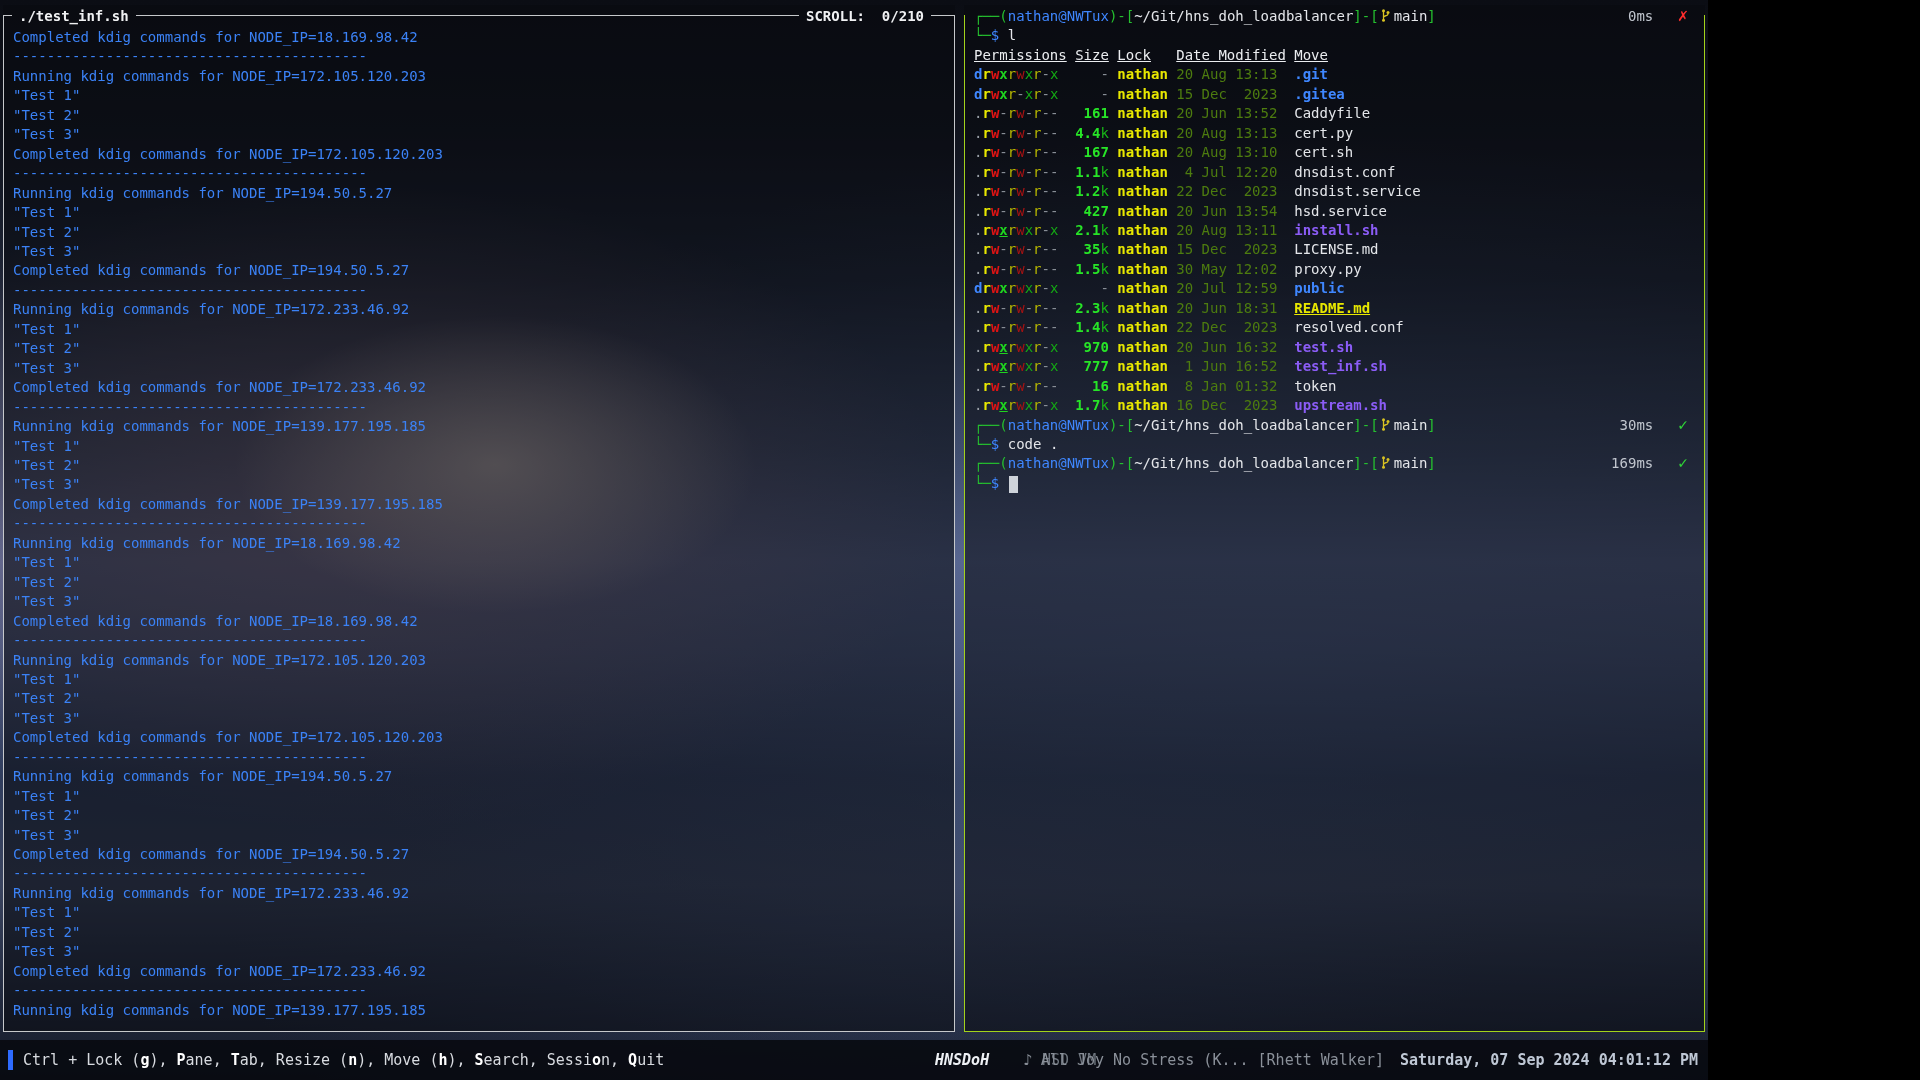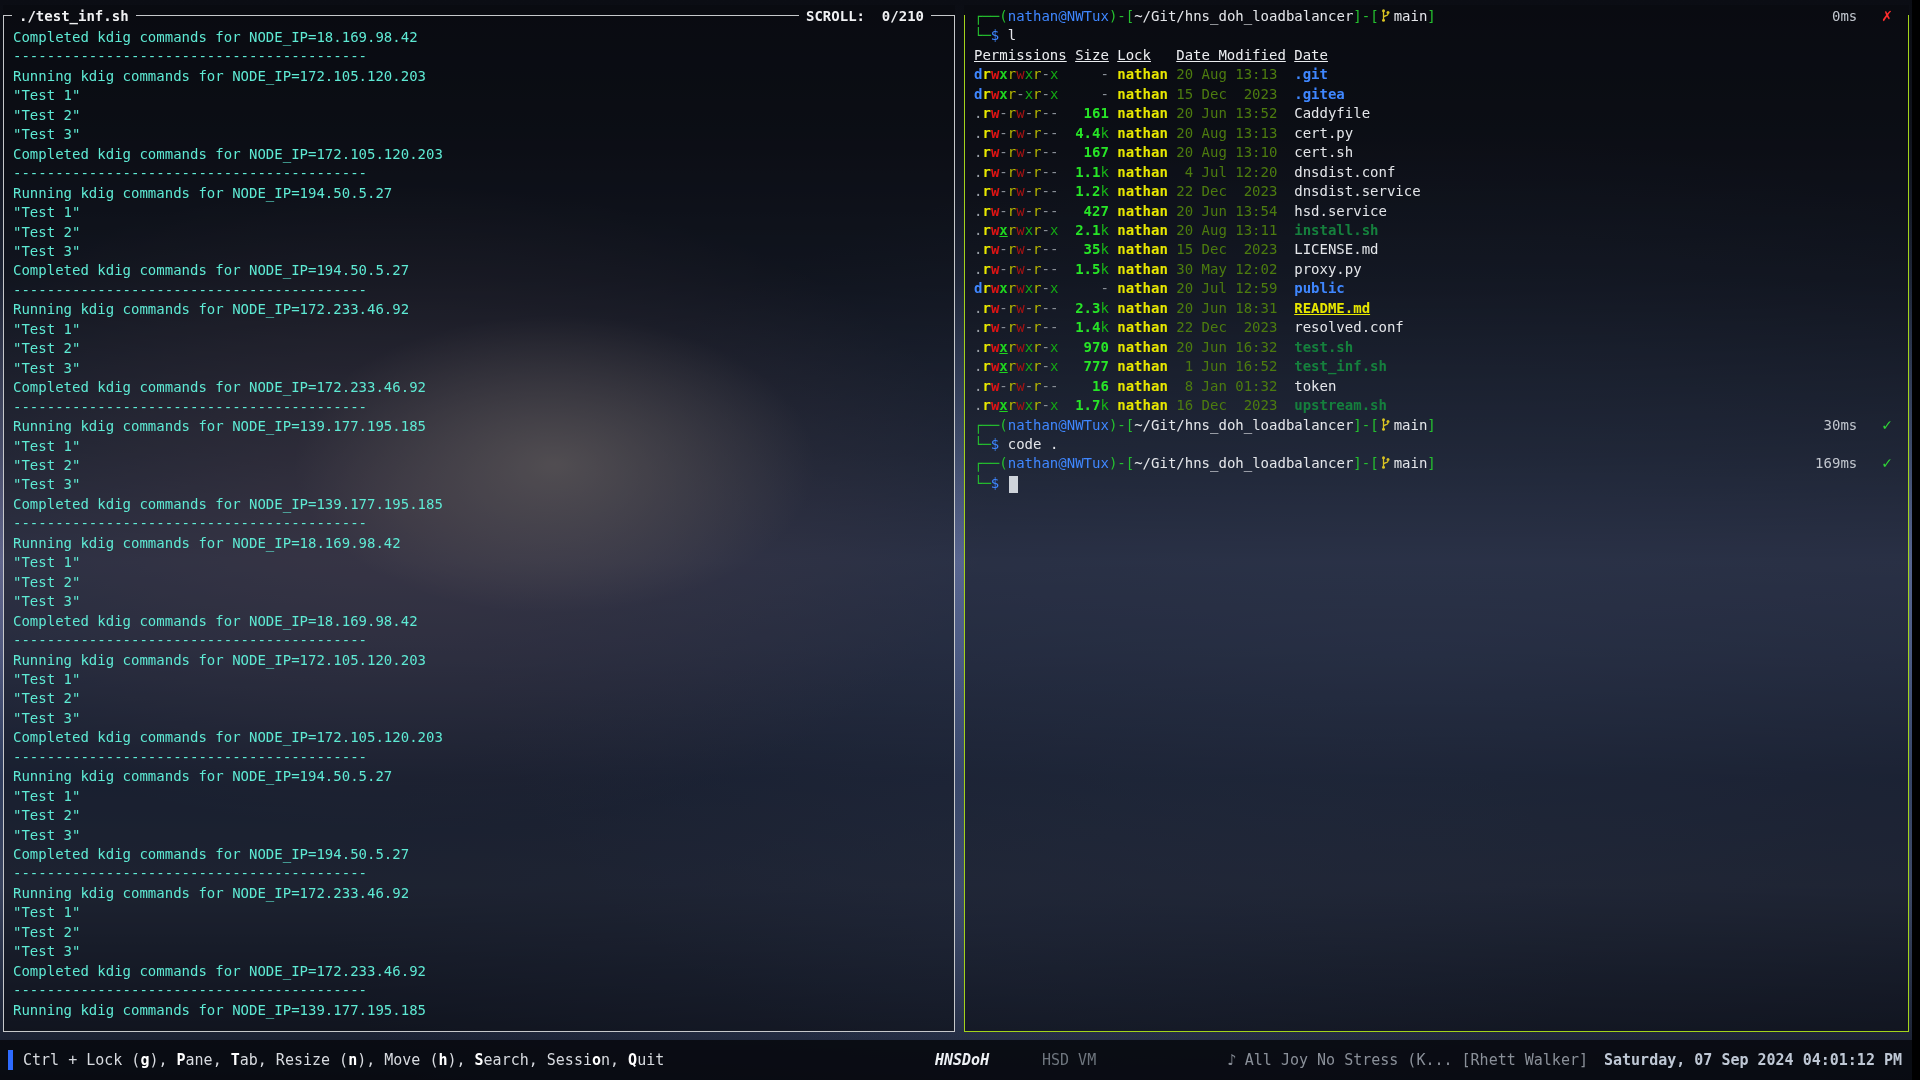--- a/index.html
+++ b/index.html
@@ -1,19 +1,19 @@
 <!DOCTYPE html>
 <html><head>
 <meta charset="utf-8">
 <style>
   * { margin:0; padding:0; box-sizing:border-box; }
   html,body { width:1920px; height:1080px; background:#000; overflow:hidden; }
   body { font-family:"DejaVu Sans Mono", monospace; font-size:14px; }
 
-  .screen { position:relative; width:1912px; height:1080px; overflow:hidden; }
+  .screen { position:relative; width:1708px; height:1080px; overflow:hidden; }
 
   
   .wallpaper { position:absolute; inset:0;
     background:
       radial-gradient(420px 240px at 29% 43%, rgba(238,222,210,0.60), rgba(238,222,210,0) 62%),
       radial-gradient(950px 520px at 21% 47%, rgba(188,140,152,0.38), rgba(188,140,152,0) 62%),
       radial-gradient(1300px 720px at 74% 60%, rgba(98,124,176,0.28), rgba(98,124,176,0) 72%),
       radial-gradient(900px 420px at 50% 86%, rgba(70,86,126,0.30), rgba(70,86,126,0) 70%),
       linear-gradient(180deg, #0b0d14 0%, #10131d 12%, #1d2435 26%, #3a4664 42%, #55618a 52%, #4a577e 60%, #303d5d 72%, #3a445f 82%, #232b40 92%, #141927 100%);
   }
@@ -27,21 +27,21 @@
   .pane-top .edge  { width:9px;  height:1px; background:var(--bc); flex:none; }
   .pane-top .edge2 { width:24px; height:1px; background:var(--bc); flex:none; }
   .pane-top .grow  { flex:1; height:1px; background:var(--bc); }
   .ptitle { padding:0 7px; font-weight:bold; white-space:pre; color:var(--tc); }
   .pscroll { padding:0 7px; font-weight:bold; white-space:pre; color:var(--tc); }
 
   .pane-left  { --bc:#c6c8cb; --tc:#f0f1f3; width:952px; flex:none; }
   .pane-right { --bc:#a3d31b; --tc:#b9ea20; flex:1; }
 
   .pane-body { flex:1; overflow:hidden; padding:2px 6px 0 10px; }
-  .tline { line-height:19.45px; white-space:pre; color:#5eead4; }
+  .tline { line-height:19.45px; white-space:pre; color:#3b82f6; }
 
   .row { display:flex; line-height:19.45px; white-space:pre; align-items:flex-end; }
   .pg  { color:#25c02f; }
   .pb  { color:#3f87ff; }
   .pw2 { color:#e4e6ea; }
   .metric { margin-left:auto; padding-right:10px; color:#c2c7cf; display:flex; align-items:center; }
   .metric .st { margin-left:24px; font-family:"DejaVu Sans", sans-serif; font-weight:bold; }
   .st.ok   { color:#2fd437; }
   .st.fail { color:#ff2d2d; }
   .cursor { display:inline-block; width:9px; height:17px; background:#ced3da; vertical-align:middle; margin-left:1px; }
@@ -60,21 +60,21 @@
   .pW{color:#e01414;font-weight:bold} .pw{color:#a81212}
   .pX{color:#1fd41f;font-weight:bold} .px{color:#14a814}
   .pD{color:#3f87ff;font-weight:bold}
   .pdot{color:#9aa0a8} .pdash{color:#888e96}
   .pXu{text-decoration:underline}
   .szn{color:#27e527;font-weight:bold} .szu{color:#17b317} .szdash{color:#888e96}
   .usr{color:#e8e800;font-weight:bold}
   .dt{color:#4d7c0f}
   .n-file{color:#e4e6ea}
   .n-dir{color:#3f87ff;font-weight:bold}
-  .n-exec{color:#15803d;font-weight:bold}
+  .n-exec{color:#8b5cf6;font-weight:bold}
   .n-readme{color:#e8e800;font-weight:bold;text-decoration:underline}
 
   .branch-icon { margin:0 3px 0 1px; vertical-align:-2px; }
 
   
   .statusbar { position:absolute; left:0; right:0; bottom:0; height:40px;
     background:rgba(9,11,17,0.93); display:flex; align-items:center; font-size:15px; color:#d8dbe0; }
   .bar-ind { width:5px; height:20px; background:#2e6bff; margin:0 10px 0 8px; flex:none; }
   .hints { white-space:pre; }
   .hints .hb { font-weight:bold; color:#ffffff; }
@@ -158,21 +158,21 @@
 
     <section class="pane pane-right">
       <div class="pane-body" id="right-content">
           <div class="row"><span><span class="pg">┌──(</span><span class="pb">nathan@NWTux</span><span class="pg">)-[</span><span class="pw2">~/Git/hns_doh_loadbalancer</span><span class="pg">]-[</span><svg width="11" height="15" viewBox="0 0 11 15" class="branch-icon">
                 <path d="M3.5 4 V11 M3.5 9.5 C3.5 7 8 8.5 8 6" stroke="#d9c322" fill="none" stroke-width="1.3"></path>
                 <circle cx="3.5" cy="2.8" r="1.5" fill="#d9c322"></circle>
                 <circle cx="3.5" cy="12.2" r="1.5" fill="#d9c322"></circle>
                 <circle cx="8" cy="4.6" r="1.5" fill="#d9c322"></circle>
               </svg><span class="pw2">main</span><span class="pg">]</span></span><span class="metric"><span class="mtime">0ms</span><span class="st fail">✗</span></span></div>
           <div class="row"><span class="pg">└─</span><span class="pb">$</span><span class="pw2"> </span><span class="pw2">l</span></div>
-          <div class="lsrow lshead"><span class="c-perm">Permissions</span><span class="c-size">Size</span><span class="c-user">Lock</span><span class="c-date">Date Modified</span><span class="c-name">Date</span></div>
+          <div class="lsrow lshead"><span class="c-perm">Permissions</span><span class="c-size">Size</span><span class="c-user">Lock</span><span class="c-date">Date Modified</span><span class="c-name">Move</span></div>
           <div class="lsrow"><span class="c-perm"><span class="pD">d</span><span class="pR">r</span><span class="pW">w</span><span class="pX">x</span><span class="pr">r</span><span class="pw">w</span><span class="px">x</span><span class="pr">r</span><span class="pdash">-</span><span class="px">x</span></span><span class="c-size"><span class="szdash">-</span></span><span class="c-user usr">nathan</span><span class="c-date dt">20 Aug 13:13</span><span class="c-name n-dir">.git</span></div>
           <div class="lsrow"><span class="c-perm"><span class="pD">d</span><span class="pR">r</span><span class="pW">w</span><span class="pX">x</span><span class="pr">r</span><span class="pdash">-</span><span class="px">x</span><span class="pr">r</span><span class="pdash">-</span><span class="px">x</span></span><span class="c-size"><span class="szdash">-</span></span><span class="c-user usr">nathan</span><span class="c-date dt">15 Dec  2023</span><span class="c-name n-dir">.gitea</span></div>
           <div class="lsrow"><span class="c-perm"><span class="pdot">.</span><span class="pR">r</span><span class="pW">w</span><span class="pdash">-</span><span class="pr">r</span><span class="pw">w</span><span class="pdash">-</span><span class="pr">r</span><span class="pdash">-</span><span class="pdash">-</span></span><span class="c-size"><span class="szn">161</span></span><span class="c-user usr">nathan</span><span class="c-date dt">20 Jun 13:52</span><span class="c-name n-file">Caddyfile</span></div>
           <div class="lsrow"><span class="c-perm"><span class="pdot">.</span><span class="pR">r</span><span class="pW">w</span><span class="pdash">-</span><span class="pr">r</span><span class="pw">w</span><span class="pdash">-</span><span class="pr">r</span><span class="pdash">-</span><span class="pdash">-</span></span><span class="c-size"><span class="szn">4.4</span><span class="szu">k</span></span><span class="c-user usr">nathan</span><span class="c-date dt">20 Aug 13:13</span><span class="c-name n-file">cert.py</span></div>
           <div class="lsrow"><span class="c-perm"><span class="pdot">.</span><span class="pR">r</span><span class="pW">w</span><span class="pdash">-</span><span class="pr">r</span><span class="pw">w</span><span class="pdash">-</span><span class="pr">r</span><span class="pdash">-</span><span class="pdash">-</span></span><span class="c-size"><span class="szn">167</span></span><span class="c-user usr">nathan</span><span class="c-date dt">20 Aug 13:10</span><span class="c-name n-file">cert.sh</span></div>
           <div class="lsrow"><span class="c-perm"><span class="pdot">.</span><span class="pR">r</span><span class="pW">w</span><span class="pdash">-</span><span class="pr">r</span><span class="pw">w</span><span class="pdash">-</span><span class="pr">r</span><span class="pdash">-</span><span class="pdash">-</span></span><span class="c-size"><span class="szn">1.1</span><span class="szu">k</span></span><span class="c-user usr">nathan</span><span class="c-date dt"> 4 Jul 12:20</span><span class="c-name n-file">dnsdist.conf</span></div>
           <div class="lsrow"><span class="c-perm"><span class="pdot">.</span><span class="pR">r</span><span class="pW">w</span><span class="pdash">-</span><span class="pr">r</span><span class="pw">w</span><span class="pdash">-</span><span class="pr">r</span><span class="pdash">-</span><span class="pdash">-</span></span><span class="c-size"><span class="szn">1.2</span><span class="szu">k</span></span><span class="c-user usr">nathan</span><span class="c-date dt">22 Dec  2023</span><span class="c-name n-file">dnsdist.service</span></div>
           <div class="lsrow"><span class="c-perm"><span class="pdot">.</span><span class="pR">r</span><span class="pW">w</span><span class="pdash">-</span><span class="pr">r</span><span class="pw">w</span><span class="pdash">-</span><span class="pr">r</span><span class="pdash">-</span><span class="pdash">-</span></span><span class="c-size"><span class="szn">427</span></span><span class="c-user usr">nathan</span><span class="c-date dt">20 Jun 13:54</span><span class="c-name n-file">hsd.service</span></div>
           <div class="lsrow"><span class="c-perm"><span class="pdot">.</span><span class="pR">r</span><span class="pW">w</span><span class="pX pXu">x</span><span class="pr">r</span><span class="pw">w</span><span class="px">x</span><span class="pr">r</span><span class="pdash">-</span><span class="px">x</span></span><span class="c-size"><span class="szn">2.1</span><span class="szu">k</span></span><span class="c-user usr">nathan</span><span class="c-date dt">20 Aug 13:11</span><span class="c-name n-exec">install.sh</span></div>
           <div class="lsrow"><span class="c-perm"><span class="pdot">.</span><span class="pR">r</span><span class="pW">w</span><span class="pdash">-</span><span class="pr">r</span><span class="pw">w</span><span class="pdash">-</span><span class="pr">r</span><span class="pdash">-</span><span class="pdash">-</span></span><span class="c-size"><span class="szn">35</span><span class="szu">k</span></span><span class="c-user usr">nathan</span><span class="c-date dt">15 Dec  2023</span><span class="c-name n-file">LICENSE.md</span></div>

